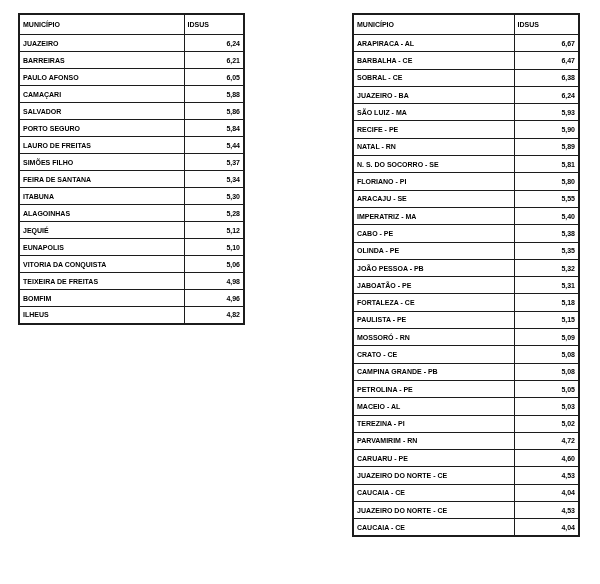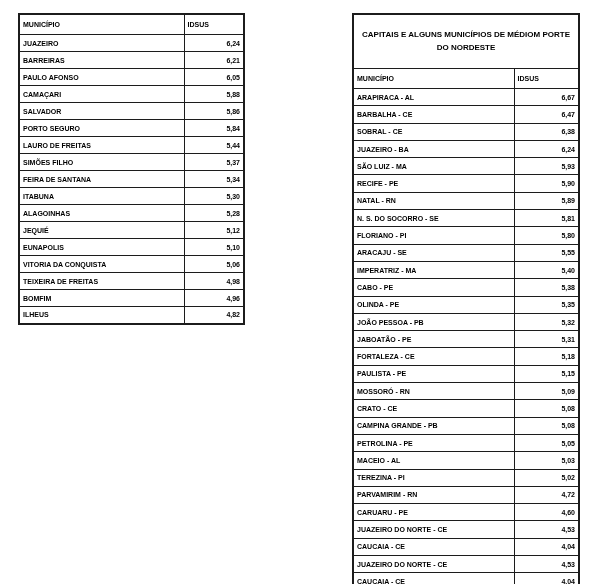--- a/index.html
+++ b/index.html
@@ -141,26 +141,20 @@
         </tr>
       </tbody>
   </table>
 
   <table class="t t-right">
     <colgroup>
         <col class="c-mun">
         <col class="c-val">
       </colgroup>
     <thead>
-      <tr class="title-row">
-        <th colspan="2">
-          <div>CAPITAIS E ALGUNS MUNICÍPIOS DE MÉDIOM PORTE</div>
-          <div>DO NORDESTE</div>
-        </th>
-      </tr>
       <tr class="head-row">
         <th>MUNICÍPIO</th>
         <th>IDSUS</th>
       </tr>
     </thead>
     <tbody>
         <tr>
           <td class="mun">ARAPIRACA - AL</td>
           <td class="val">6,67</td>
         </tr>

